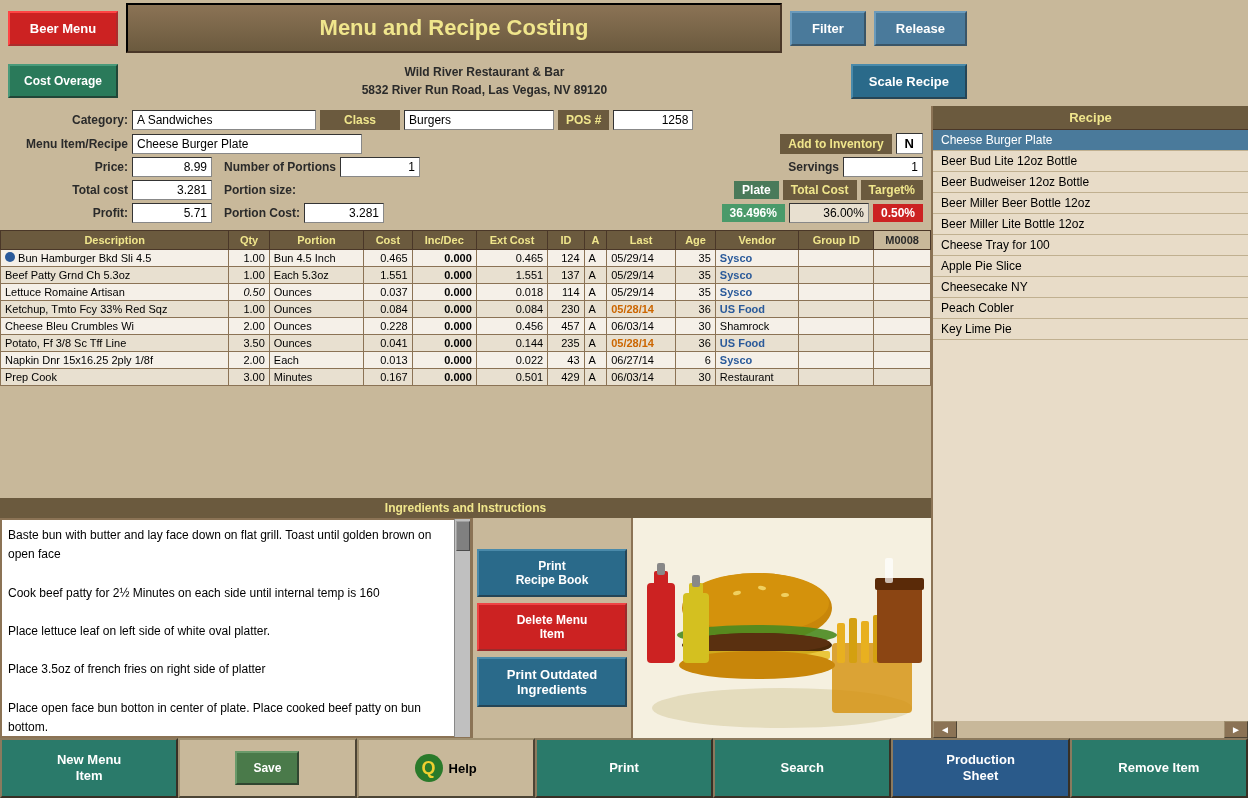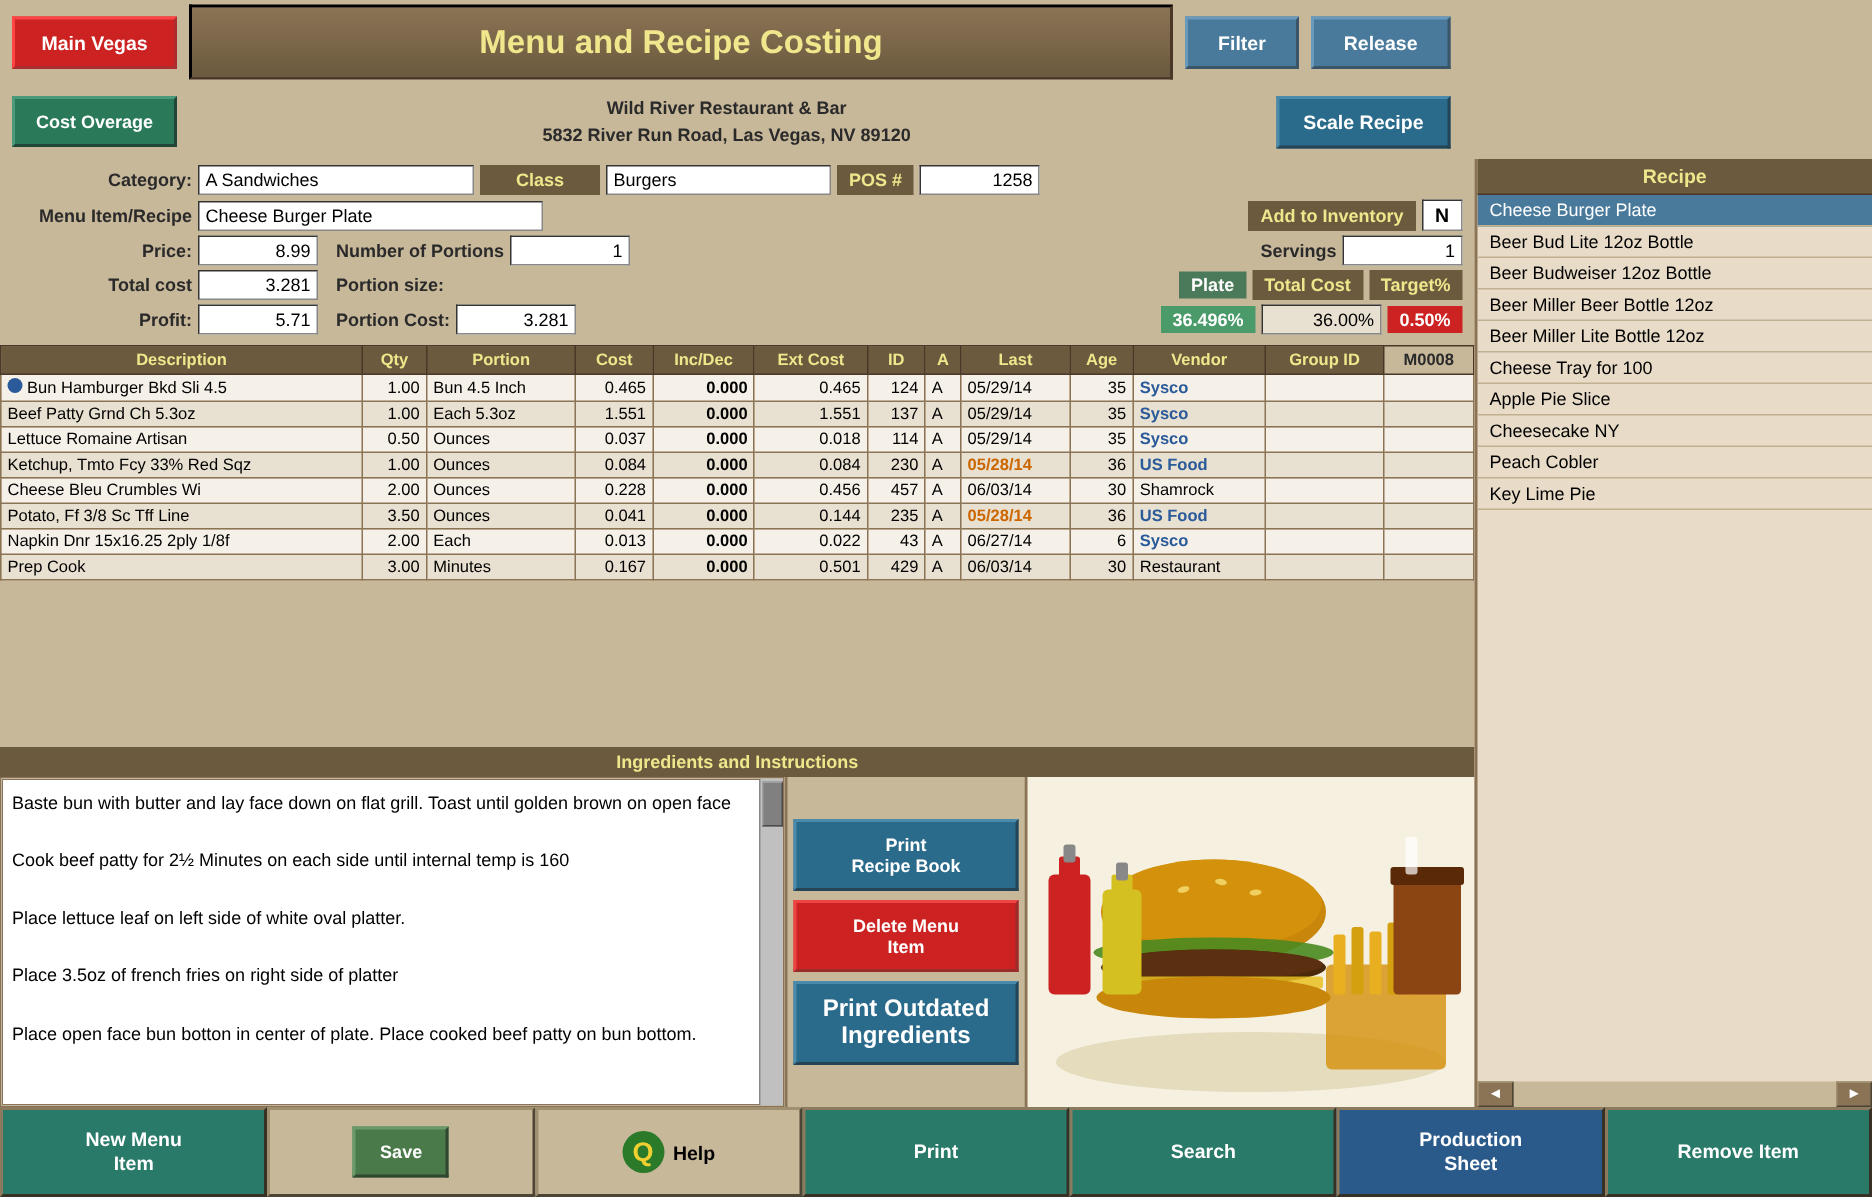--- a/index.html
+++ b/index.html
@@ -48,42 +48,42 @@
     .recipe-item.selected { background: #4a7a9b; color: white; }
     .recipe-scroll-arrows { display: flex; justify-content: space-between; background: #c8b89a; }
     .scroll-arrow { background: #8b7355; color: white; border: 1px outset #a09070; padding: 2px 6px; cursor: pointer; font-size: 10px; }
 
     .section-divider { background: #6b5a3e; color: #f0e68c; text-align: center; padding: 3px; font-weight: bold; font-size: 12px; }
     .instructions-panel { flex: 1; background: white; border: 1px solid #8b7355; padding: 6px; overflow-y: auto; font-size: 12px; line-height: 1.6; position: relative; }
     .right-bottom { width: 265px; display: flex; flex-direction: column; gap: 4px; padding: 4px; background: #c8b89a; border-left: 2px solid #8b7355; }
 
     .btn-print-recipe { background: #2a6a8a; color: white; border: 2px outset #4a8aaa; padding: 8px; font-size: 12px; font-weight: bold; cursor: pointer; text-align: center; }
     .btn-delete-menu { background: #cc2222; color: white; border: 2px outset #ee4444; padding: 8px; font-size: 12px; font-weight: bold; cursor: pointer; text-align: center; }
-    .btn-print-outdated { background: #2a6a8a; color: white; border: 2px outset #4a8aaa; padding: 8px; font-size: 16px; font-weight: bold; cursor: pointer; text-align: center; }
+    .btn-print-outdated { background: #2a6a8a; color: white; border: 2px outset #4a8aaa; padding: 8px; font-size: 13px; font-weight: bold; cursor: pointer; text-align: center; }
 
     .bottom-bar { display: flex; background: #6b5a3e; height: 60px; }
     .bottom-btn { flex: 1; display: flex; align-items: center; justify-content: center; color: white; font-size: 13px; font-weight: bold; cursor: pointer; border: 2px outset #8b7a5e; text-align: center; line-height: 1.2; }
     .bottom-btn.teal { background: #2a7a6a; }
     .bottom-btn.blue { background: #2a5a8a; }
     .bottom-btn-save { flex: 1; display: flex; align-items: center; justify-content: center; background: #c8b89a; border: 2px outset #a09070; cursor: pointer; }
 
     .save-inner { background: #4a7a4a; border: 2px outset #6a9a6a; color: white; font-weight: bold; padding: 8px 16px; }
 
     .help-btn { flex: 1; display: flex; align-items: center; justify-content: center; gap: 6px; background: #c8b89a; border: 2px outset #a09070; cursor: pointer; font-weight: bold; font-size: 13px; }
     .help-circle { width: 28px; height: 28px; background: #2a7a2a; border-radius: 50%; display: flex; align-items: center; justify-content: center; }
     .help-q { color: #f0d030; font-size: 18px; font-weight: bold; }
 
     .scrollbar-right { width: 16px; background: #c0c0c0; display: flex; flex-direction: column; border-left: 1px solid #888; }
     .scroll-thumb { width: 14px; height: 30px; background: #808080; margin: 2px auto; border: 1px outset #a0a0a0; cursor: pointer; }
   </style>
 </head>
 <body>
 
 <div class="top-bar">
-  <button class="btn-main-menu">Main Vegas</button>
+  <button class="btn-main-menu">Beer Menu</button>
   <div class="title-box">Menu  and  Recipe  Costing</div>
   <button class="btn-filter">Filter</button>
   <button class="btn-release">Release</button>
 
   <div style="width:265px;"></div>
 </div>
 
 <div class="second-row">
   <button class="btn-cost-overage">Cost Overage</button>
   <div class="restaurant-info">
@@ -190,21 +190,21 @@
       <td style="text-align:right;">137</td>
       <td>A</td>
       <td style="">05/29/14</td>
       <td style="text-align:right;">35</td>
       <td style="color:#2a5a9a; font-weight:bold;">Sysco</td>
       <td></td>
       <td></td>
     </tr>
               <tr>
       <td>Lettuce Romaine Artisan</td>
-      <td style="text-align:right;">0.50</td>
+      <td style="text-align:right;font-style:italic;">0.50</td>
       <td>Ounces</td>
       <td style="text-align:right;">0.037</td>
       <td style="text-align:right; font-weight:bold;">0.000</td>
       <td style="text-align:right;">0.018</td>
       <td style="text-align:right;">114</td>
       <td>A</td>
       <td style="">05/29/14</td>
       <td style="text-align:right;">35</td>
       <td style="color:#2a5a9a; font-weight:bold;">Sysco</td>
       <td></td>
@@ -347,21 +347,21 @@
           <rect x="20" y="40" width="8" height="12" rx="2" fill="#888"></rect>
 
           <rect x="46" y="70" width="26" height="70" rx="4" fill="#d4c020"></rect>
           <rect x="52" y="60" width="14" height="14" rx="2" fill="#d4c020"></rect>
           <rect x="55" y="52" width="8" height="12" rx="2" fill="#888"></rect>
         </svg>
       </div>
     </div>
   </div>
 
-  <div class="right-panel" style="width:265px;">
+  <div class="right-panel" style="width:317px;">
     <div class="recipe-header">Recipe</div>
     <div class="recipe-list" id="recipe-list">
         <div class="recipe-item selected">Cheese Burger Plate</div>
         <div class="recipe-item">Beer Bud Lite 12oz Bottle</div>
         <div class="recipe-item">Beer Budweiser 12oz Bottle</div>
         <div class="recipe-item">Beer Miller Beer Bottle 12oz</div>
         <div class="recipe-item">Beer Miller Lite Bottle 12oz</div>
         <div class="recipe-item">Cheese  Tray for 100</div>
         <div class="recipe-item">Apple Pie Slice</div>
         <div class="recipe-item">Cheesecake NY</div>

